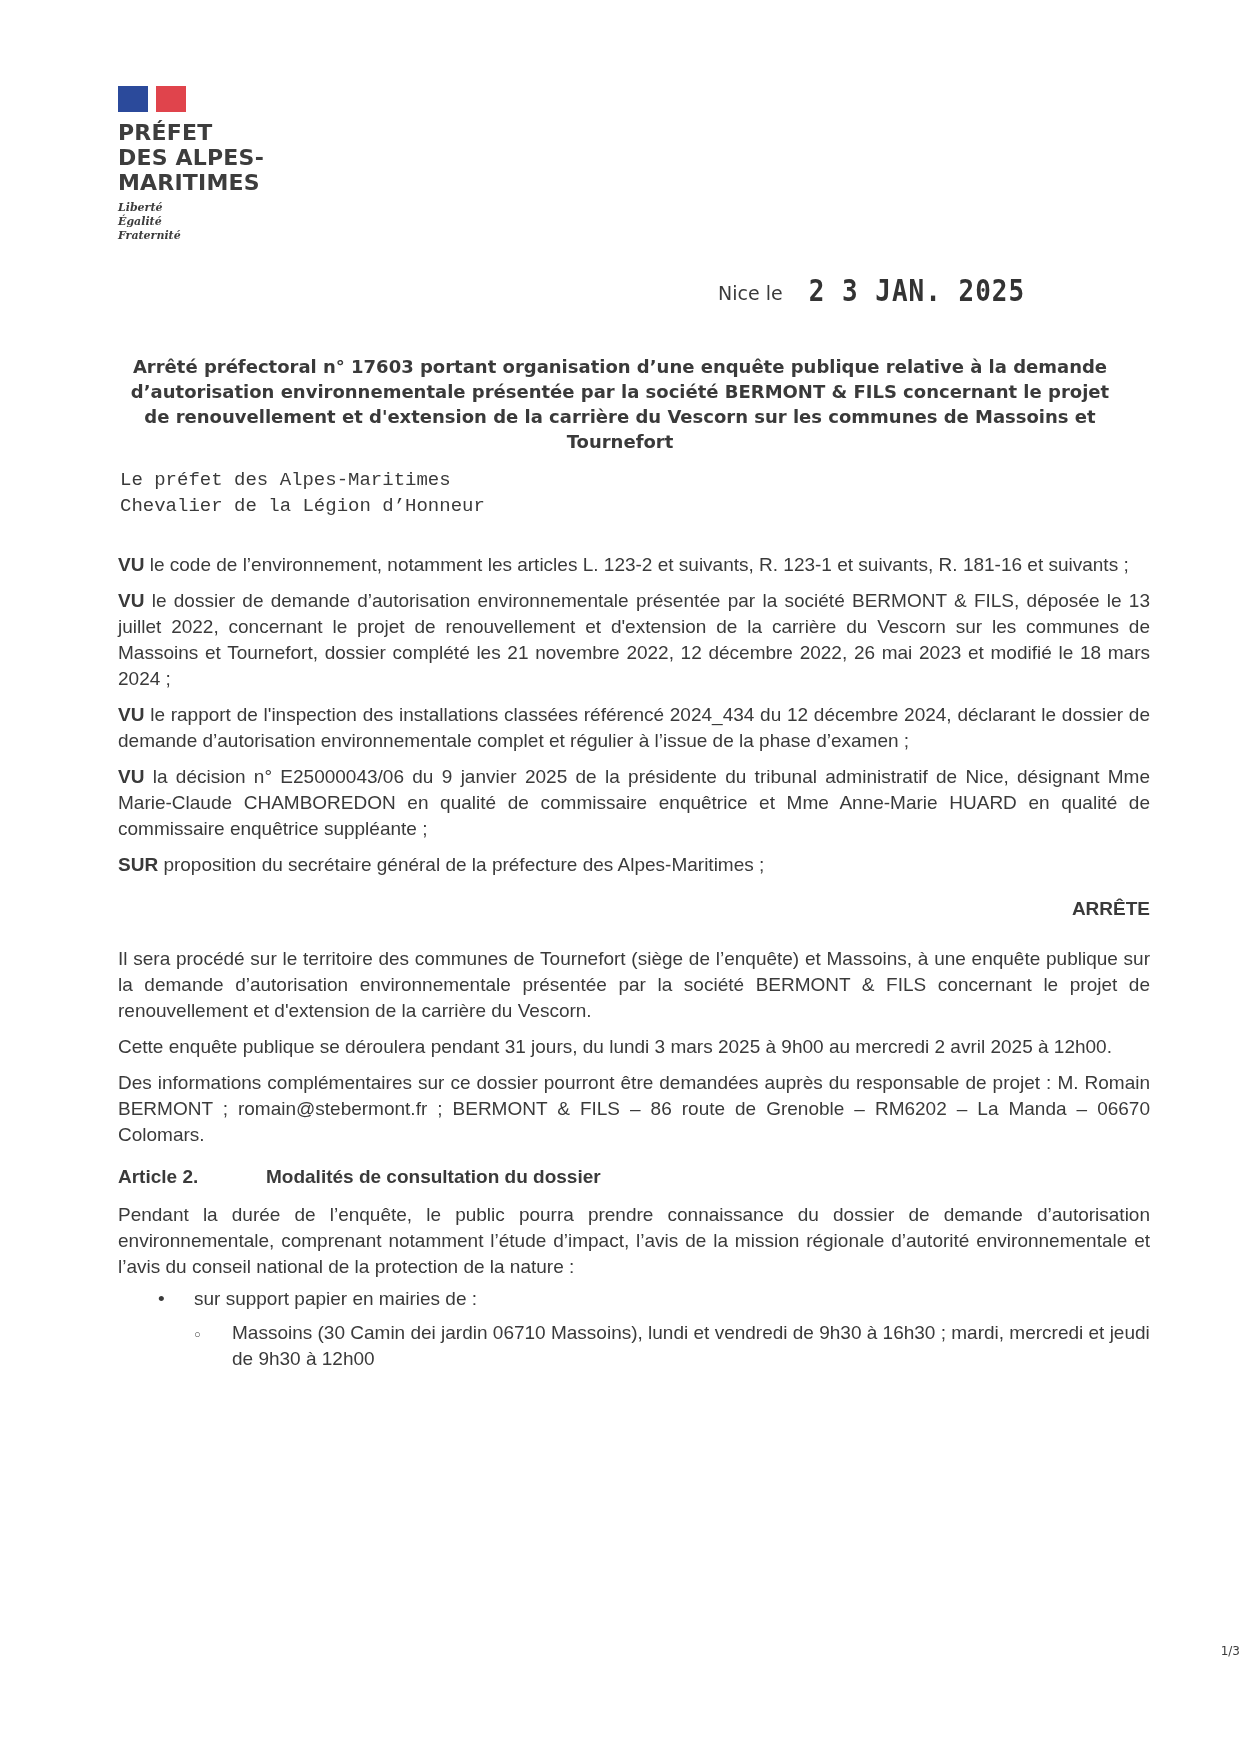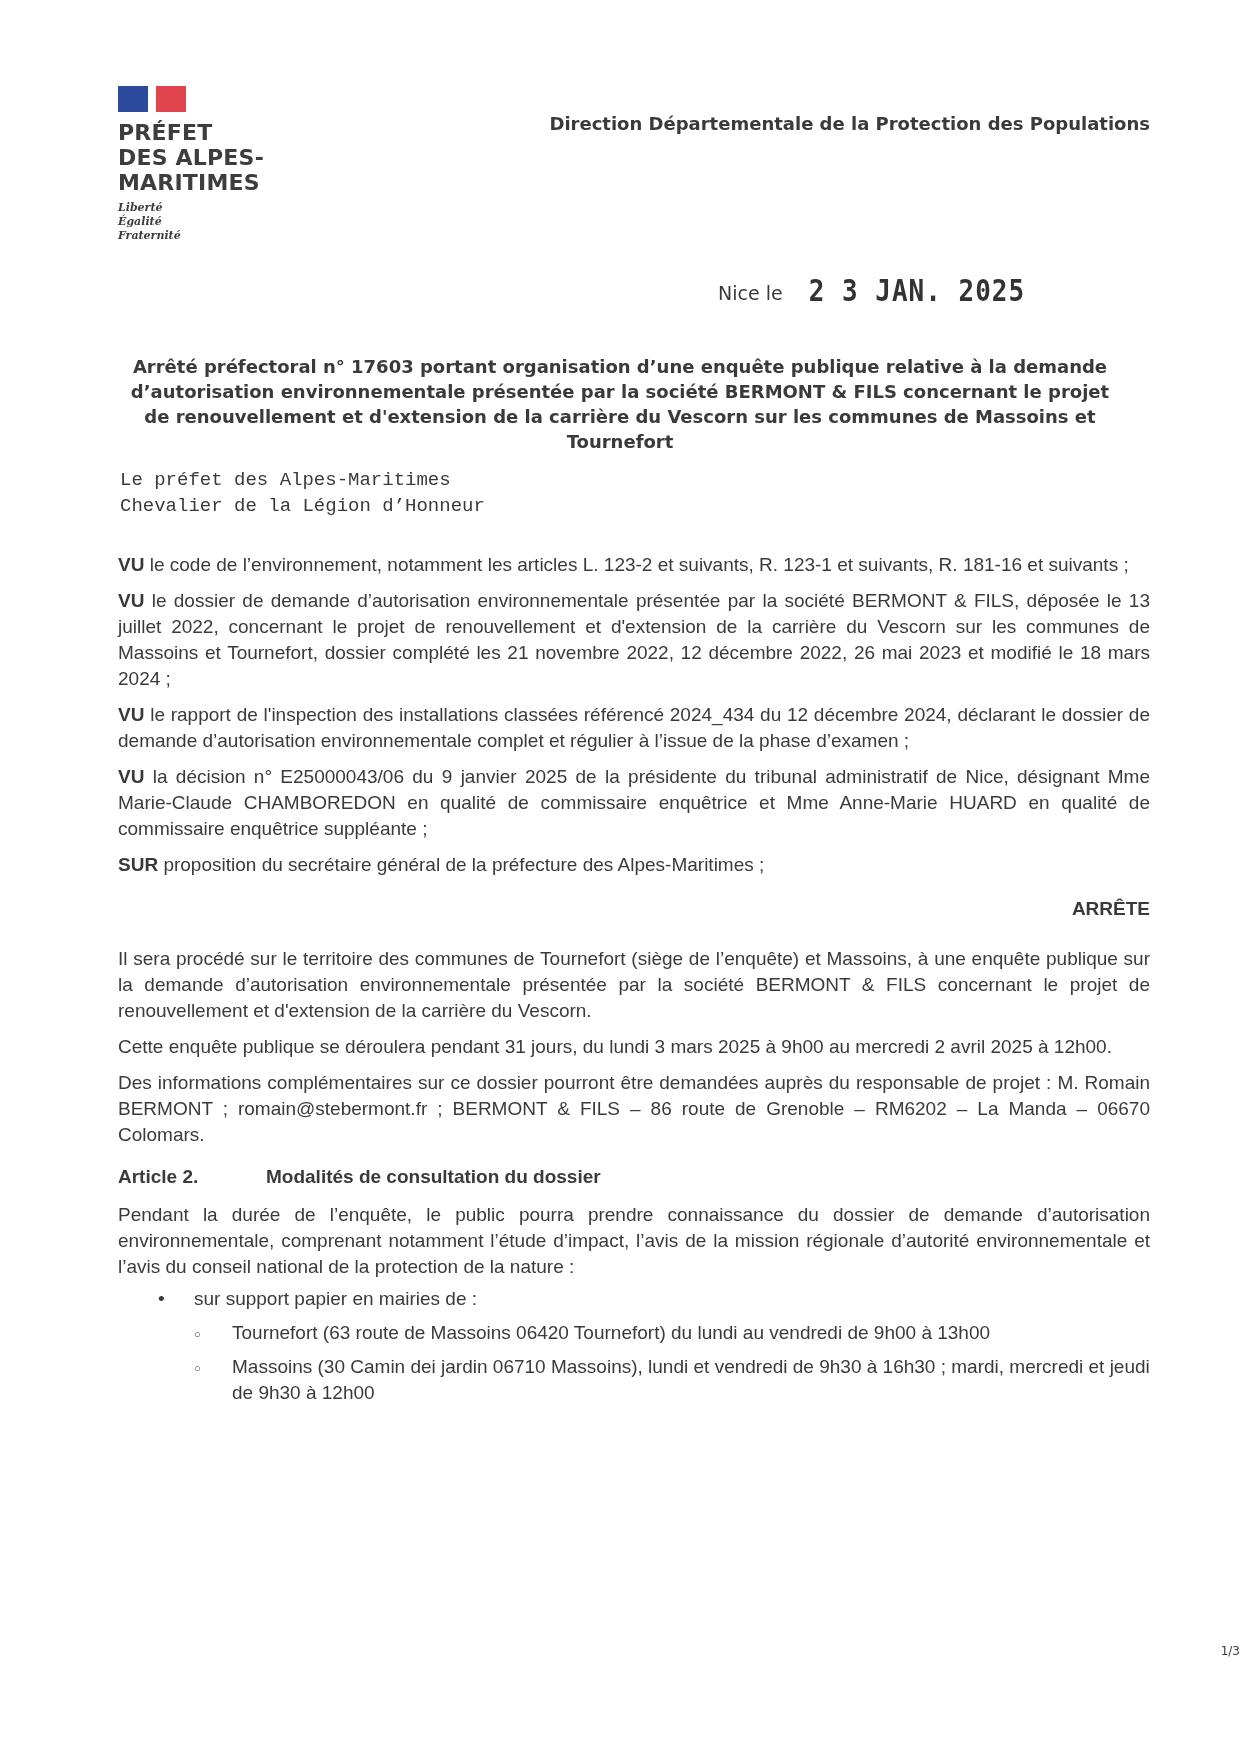--- a/index.html
+++ b/index.html
@@ -45,21 +45,20 @@
   <div class="name">DES ALPES-</div>
   <div class="name">MARITIMES</div>
   <div class="motto">
     <div>Liberté</div>
     <div>Égalité</div>
     <div>Fraternité</div>
   </div>
 </div>
 
 <div class="dir">
-  <div class="main">Direction Départementale de la Protection des Populations</div>
 </div>
 
 <div class="date">
   <span>Nice le</span>
   <span class="stamp">2 3 JAN. 2025</span>
 </div>
 
 <div class="title">Arrêté préfectoral n° 17603 portant organisation d’une enquête publique relative à la demande d’autorisation environnementale présentée par la société BERMONT &amp; FILS concernant le projet de renouvellement et d'extension de la carrière du Vescorn sur les communes de Massoins et Tournefort</div>
 
 <div class="prefet">
@@ -82,20 +81,19 @@
 
   <p class="art">
     <span class="num">Article 2.</span>
     <span>Modalités de consultation du dossier</span>
   </p>
   <p style="margin-bottom:6px;">Pendant la durée de l’enquête, le public pourra prendre connaissance du dossier de demande d’autorisation environnementale, comprenant notamment l’étude d’impact, l’avis de la mission régionale d’autorité environnementale et l’avis du conseil national de la protection de la nature :</p>
   <ul class="l1">
     <li>
       <span>sur support papier en mairies de :</span>
       <ul class="l2">
-        <li>Tournefort (63 route de Massoins 06420 Tournefort) du lundi au vendredi de 9h00 à 13h00</li>
         <li>Massoins (30 Camin dei jardin 06710 Massoins), lundi et vendredi de 9h30 à 16h30 ; mardi, mercredi et jeudi de 9h30 à 12h00</li>
       </ul>
     </li>
   </ul>
 </div>
 
 <div class="pagenum">1/3</div>
 
 </body></html>

